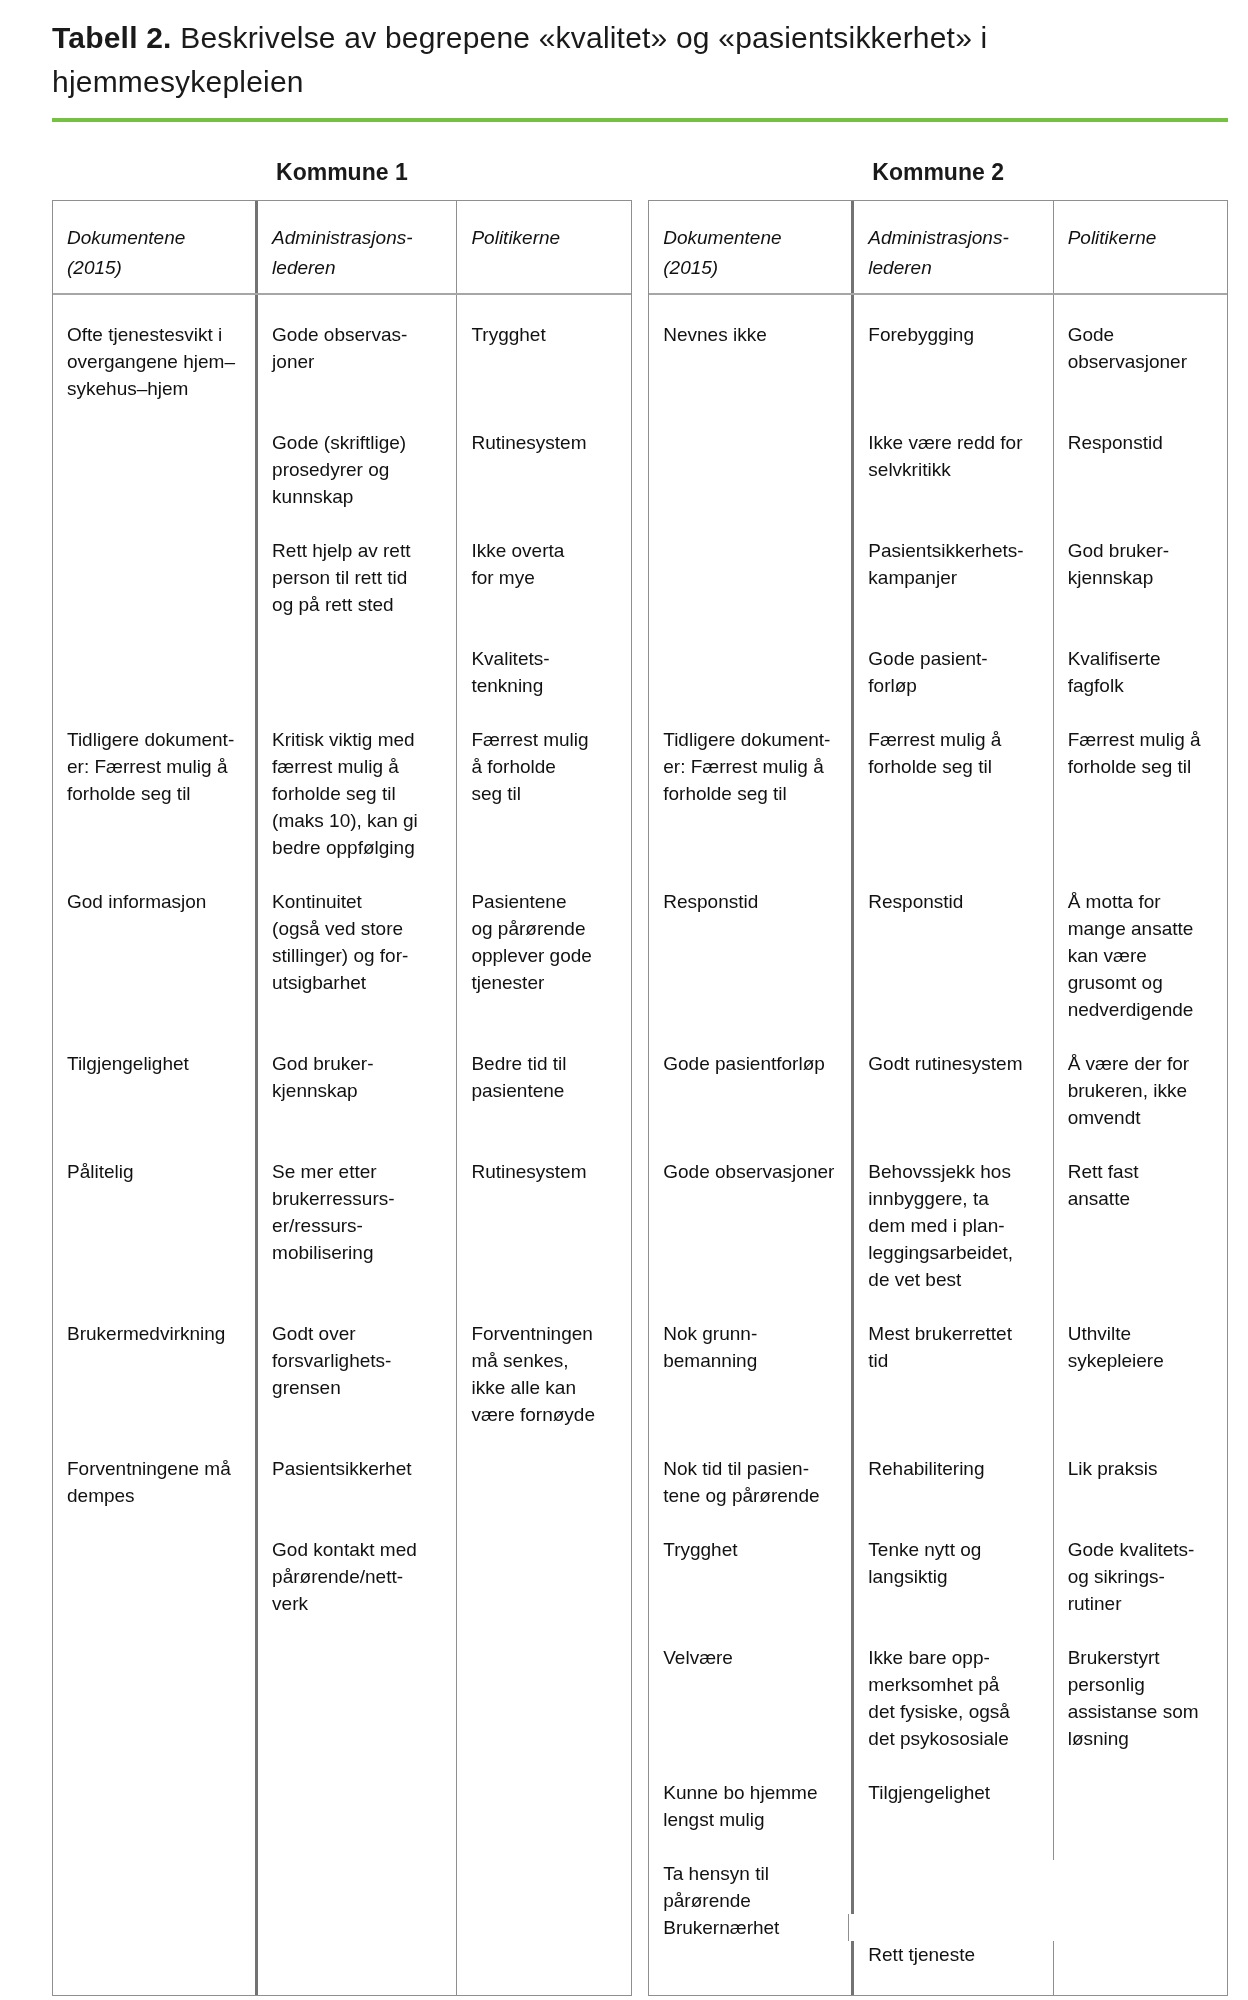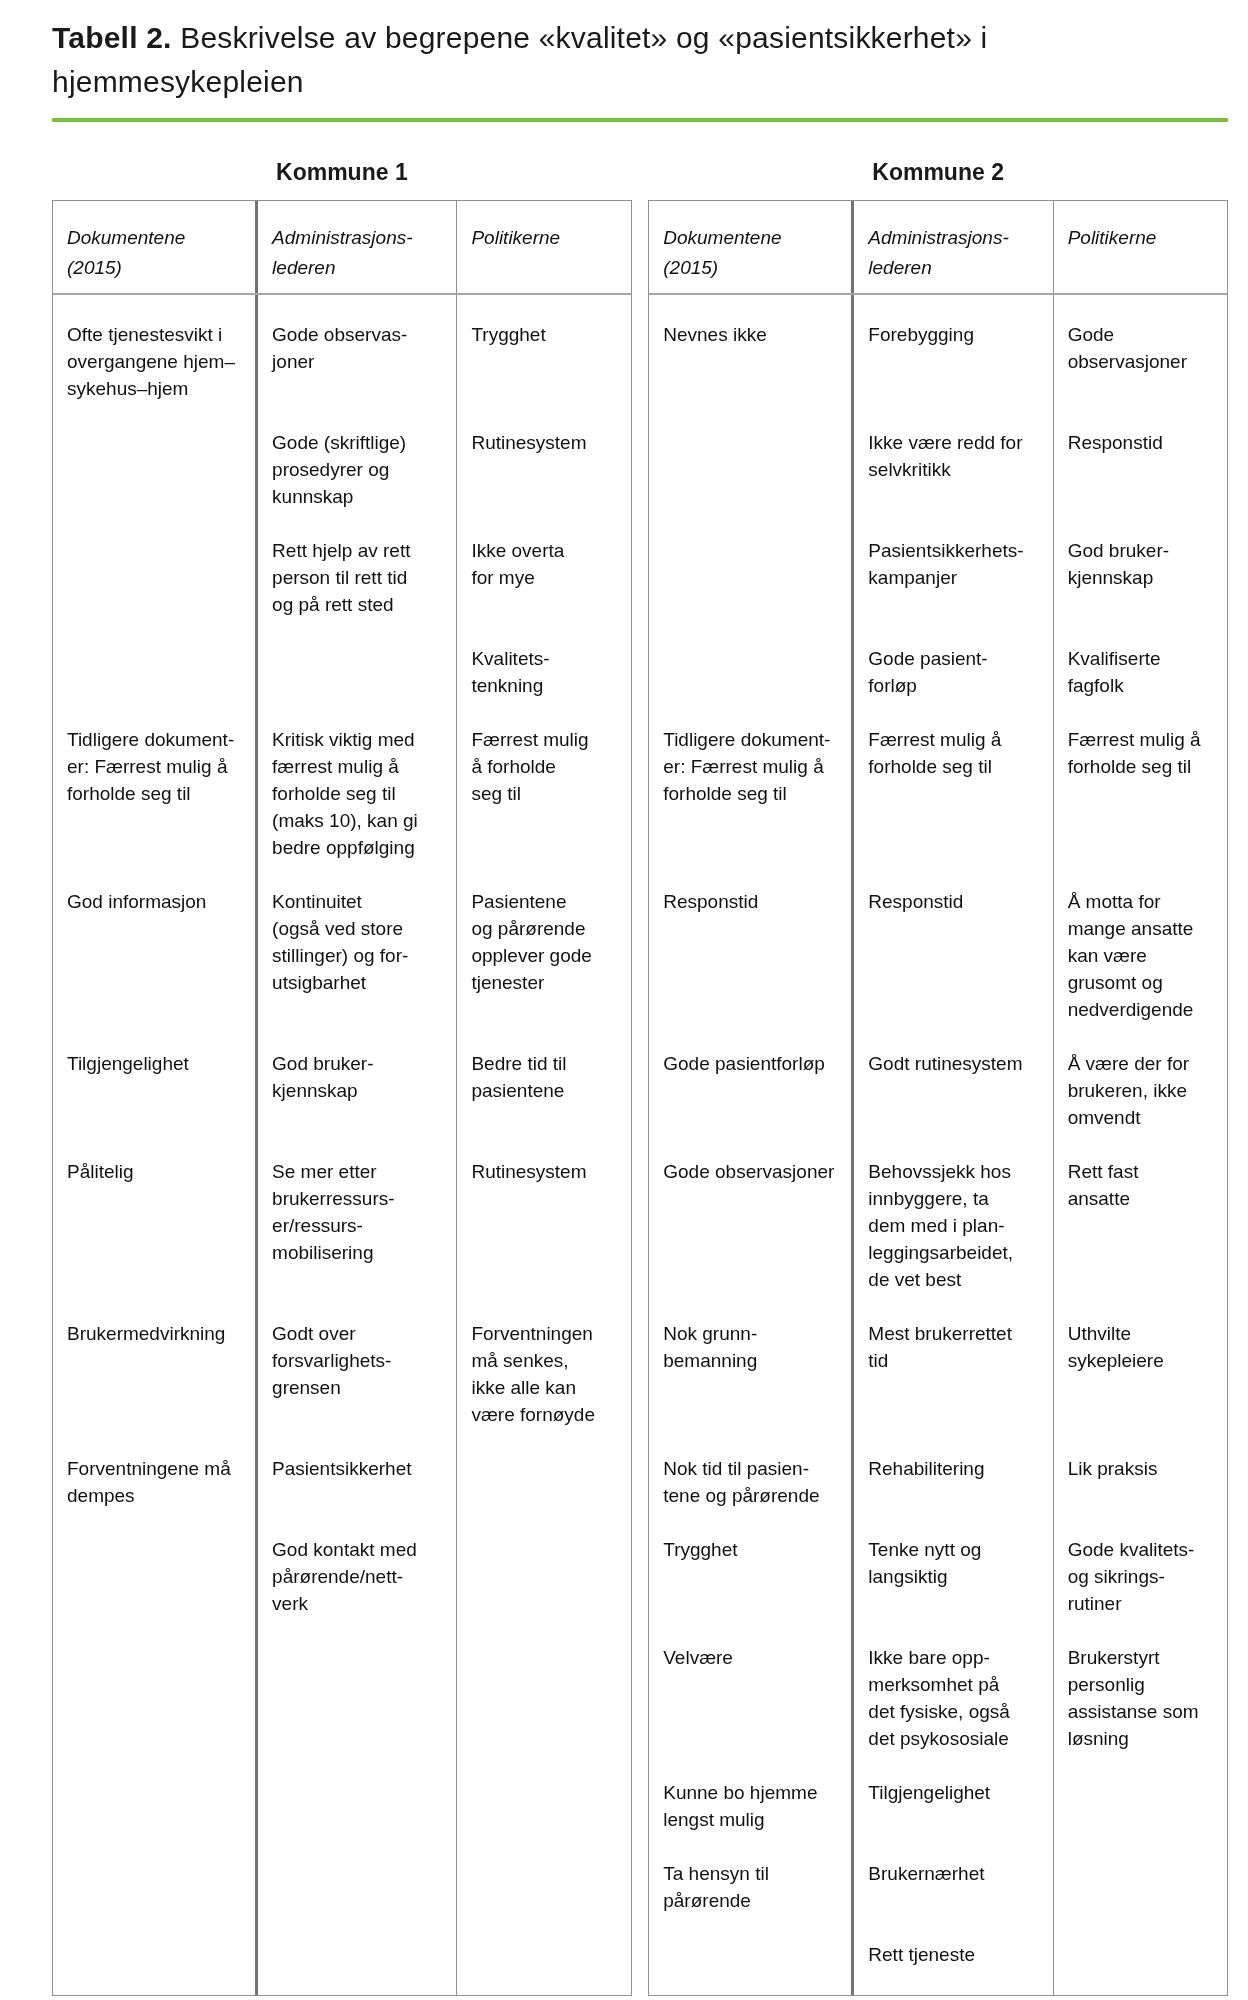--- a/index.html
+++ b/index.html
@@ -325,21 +325,21 @@
 personlig
 assistanse som
 løsning</div>
             </div>
             <div class="tr" style="min-height: 81px;">
               <div class="td c0">Kunne bo hjemme
 lengst mulig</div>
               <div class="td c1">Tilgjengelighet</div>
               <div class="td c2"></div>
             </div>
-            <div class="tr" style="min-height: 81px;">
+            <div class="tr" style="min-height: 81px; flex-direction: column;">
               <div class="td c0">Ta hensyn til
 pårørende</div>
               <div class="td c1">Brukernærhet</div>
               <div class="td c2"></div>
             </div>
             <div class="tr" style="min-height: 54px;">
               <div class="td c0"></div>
               <div class="td c1">Rett tjeneste</div>
               <div class="td c2"></div>
             </div>

